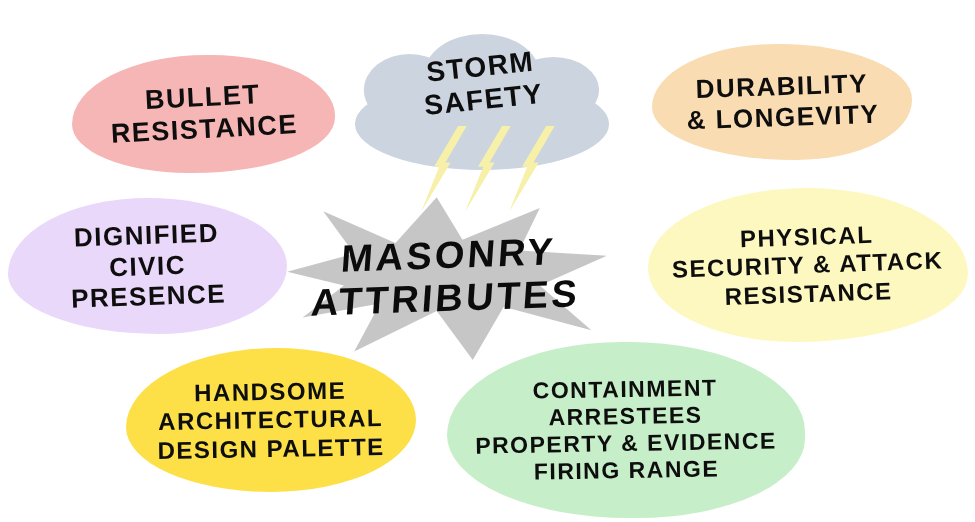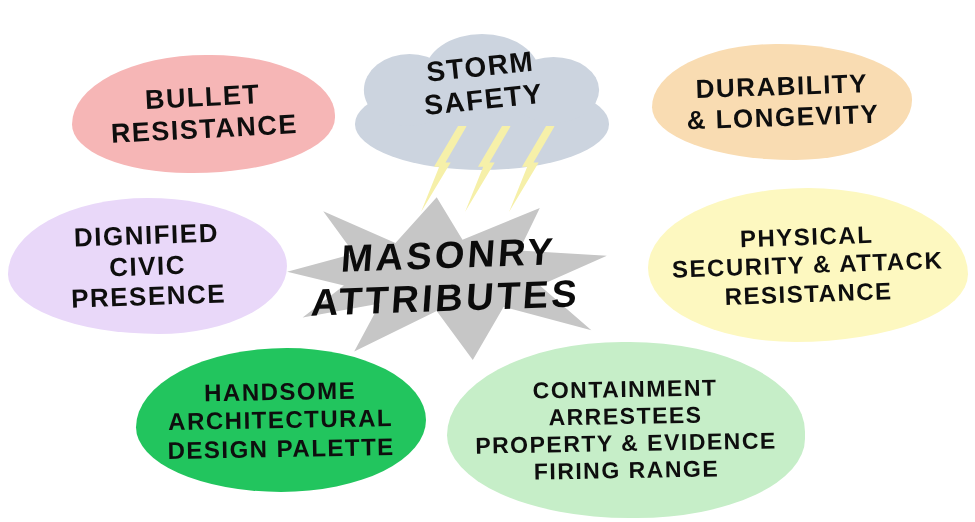--- a/index.html
+++ b/index.html
@@ -53,22 +53,22 @@
   .blob-civic .label { font-size: 26px; transform: rotate(-2deg); }
 
   .blob-security {
     left: 648px; top: 188px; width: 320px; height: 154px;
     background: #fdf8c0;
     border-radius: 50% 50% 54% 46% / 52% 56% 44% 48%;
   }
   .blob-security .label { font-size: 24px; transform: rotate(-2deg); }
 
   .blob-design {
-    left: 136px; top: 348px; width: 290px; height: 144px;
-    background: #22c55e;
+    left: 126px; top: 348px; width: 290px; height: 144px;
+    background: #fde047;
     border-radius: 52% 48% 50% 50% / 55% 50% 50% 45%;
   }
   .blob-design .label { font-size: 24px; transform: rotate(-1deg); }
 
   .blob-containment {
     left: 447px; top: 342px; width: 358px; height: 176px;
     background: #c6eec8;
     border-radius: 50% 50% 48% 52% / 54% 52% 46% 48%;
   }
   .blob-containment .label { font-size: 23px; transform: rotate(-1deg); }

